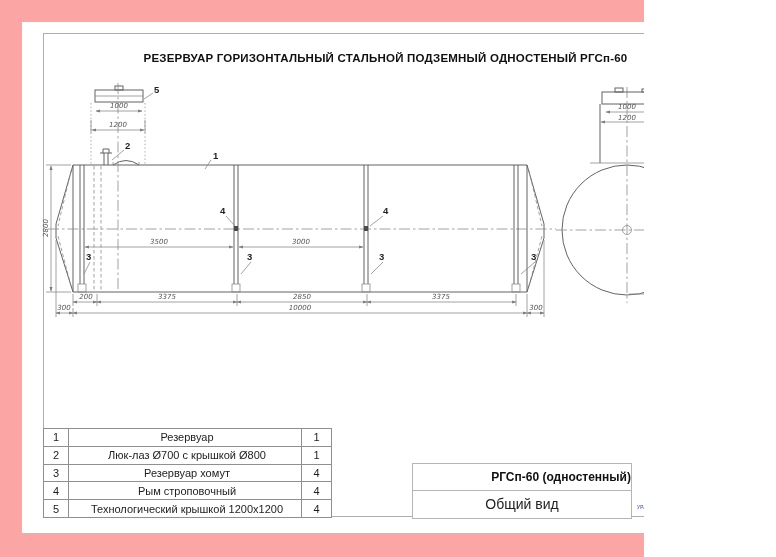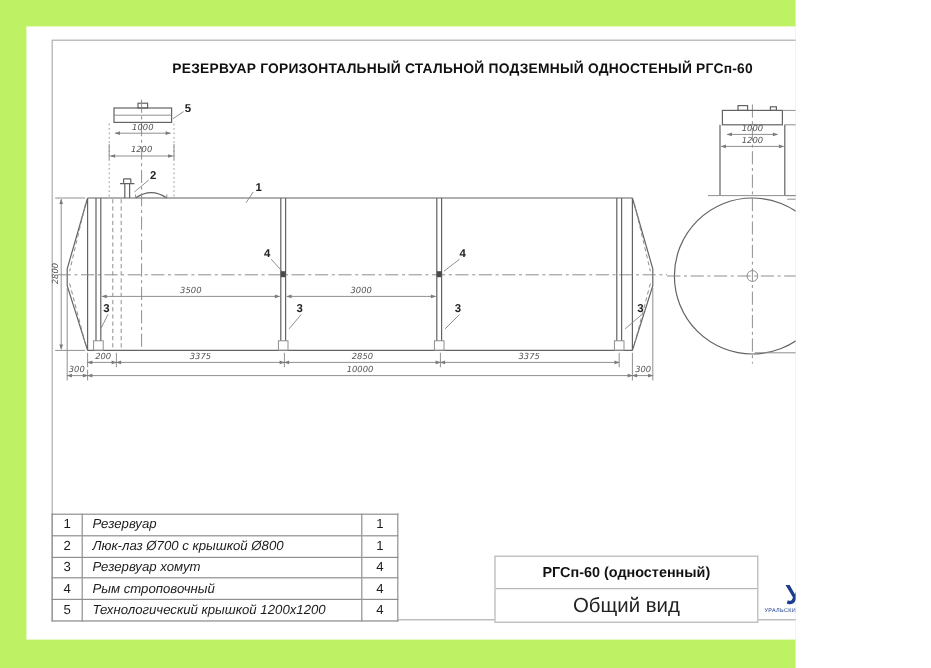--- a/index.html
+++ b/index.html
@@ -1,17 +1,17 @@
 <!DOCTYPE html>
 <html><head>
 <meta charset="utf-8">
 <style>
   html,body{margin:0;padding:0;}
   body{font-family:"Liberation Sans", sans-serif;}
-  #canvas{position:relative;width:644px;height:557px;background:#bef264;overflow:hidden;padding-left:19px;}
+  #canvas{position:relative;width:644px;height:557px;background:#fca5a5;overflow:hidden;}
   #paper{position:absolute;left:22px;top:22px;width:727px;height:511px;background:#ffffff;}
   #frame{position:absolute;left:21px;top:11px;width:684px;height:482px;border:1px solid #aeaeae;}
   #dwg-title{position:absolute;left:0;top:30px;width:727px;text-align:center;
              font-size:11.5px;font-weight:bold;color:#101010;letter-spacing:0.2px;}
   svg.overlay{position:absolute;left:0;top:0;width:776px;height:557px;}
 
   
   .ln{stroke:#636363;stroke-width:1;fill:none;}
   .tn{stroke:#8a8a8a;stroke-width:0.8;fill:none;}
   .dl{stroke:#8a8a8a;stroke-width:0.8;fill:none;}
@@ -19,28 +19,28 @@
   .dot{stroke:#9a9a9a;stroke-width:0.8;fill:none;stroke-dasharray:1.5 2.2;}
   .cl{stroke:#8a8a8a;stroke-width:0.8;fill:none;stroke-dasharray:11 3 2.5 3;}
   .dim{font:italic 7px "DejaVu Sans", sans-serif;fill:#555;}
   .callout{font:600 9.5px "Liberation Sans", sans-serif;fill:#222;}
   .mark{fill:#4a4a4a;}
 
   
   #parts{position:absolute;left:43px;top:428px;border-collapse:collapse;}
   #parts td{border:1px solid #8f8f8f;font-size:11px;color:#1c1c1c;height:16.8px;padding:0 4px;background:#fff;}
   #parts td.num{width:16px;text-align:center;}
-  #parts td.nm{width:220px;text-align:left;padding-left:8px;font-style:italic;}
+  #parts td.nm{width:220px;text-align:center;padding-left:8px;}
   #parts td.qty{width:21px;text-align:center;}
 
   
   #tblock{position:absolute;left:412px;top:463px;width:218px;height:54px;border:1px solid #b5b5b5;background:#fff;}
-  #tblock .cell1{height:26px;line-height:26px;border-bottom:1px solid #b5b5b5;text-align:center;
+  #tblock .cell1{height:26px;line-height:26px;border-bottom:1px solid #b5b5b5;text-align:right;
                  font-size:12px;font-weight:bold;color:#111;}
-  #tblock .cell2{height:27px;line-height:27px;text-align:center;font-size:17px;color:#222;}
+  #tblock .cell2{height:27px;line-height:27px;text-align:center;font-size:14px;color:#222;}
 
   
   #logo{position:absolute;left:637px;top:452px;width:110px;height:64px;text-align:center;}
   #logo .abbr{font-size:23px;font-weight:bold;letter-spacing:5px;color:#1c3d8f;line-height:20px;margin-left:4px;}
   #logo .tag{font-size:4.6px;letter-spacing:0.3px;color:#1c3d8f;margin-top:1px;white-space:nowrap;}
 </style>
 </head>
 <body>
 
 <div id="canvas">

